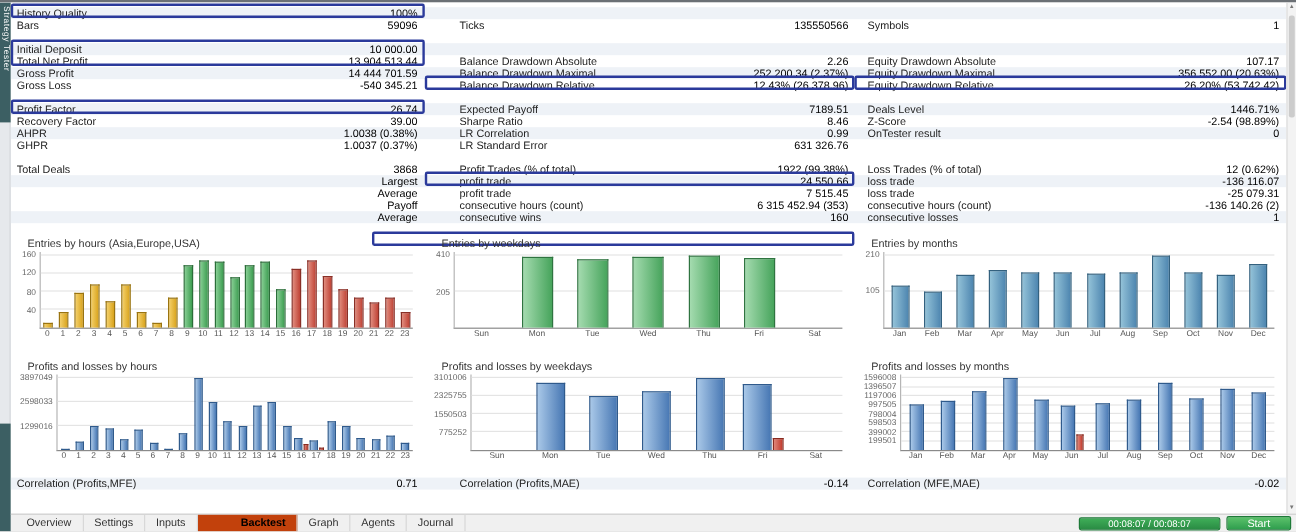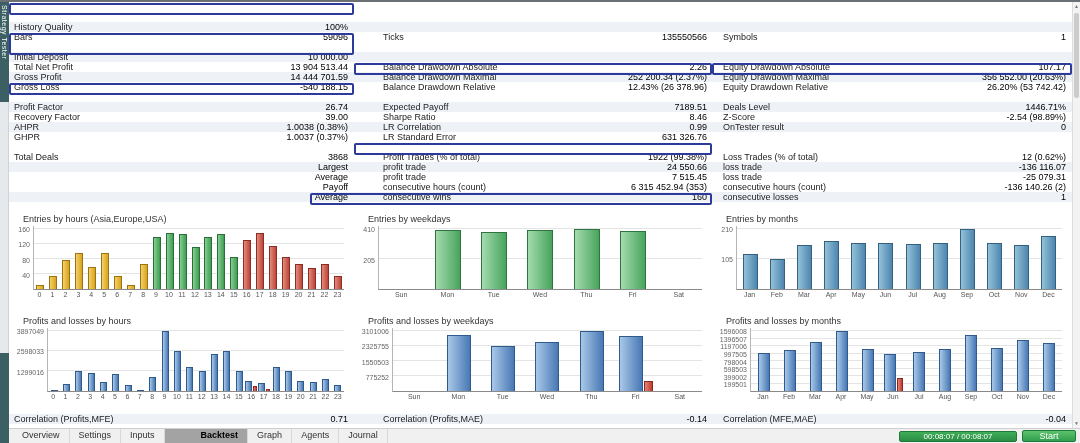--- a/index.html
+++ b/index.html
@@ -8,21 +8,21 @@
          font-family:"Liberation Sans",sans-serif; font-size:9px; color:#1a1a1a;
          overflow:hidden; border-top:2px solid #6b7075; }
   
   .vstrip { position:absolute; left:0; top:0; bottom:0; width:9px; background:#e6e9ec; border-right:1px solid #cfd3d7; }
   .vseg { position:absolute; left:0; width:9px; background:#3c5f63; }
   .vseg.top { top:0; height:100px; }
   .vseg.bottom { bottom:0; height:90px; }
   .vtext { position:absolute; top:3px; left:1px; writing-mode:vertical-rl; font-size:7px; color:#fff; letter-spacing:.5px; white-space:nowrap; }
   
   .content { position:absolute; left:9px; right:8px; top:0; bottom:15px; background:#fff; overflow:hidden; }
-  #stats { position:relative; padding-top:20px; }
+  #stats { position:relative; padding-top:4px; }
   .srow { display:grid; grid-template-columns:345px 358px 1fr; height:10px; line-height:10px; }
   .srow.shade { background:#eef2f7; }
   .scell { display:flex; justify-content:space-between; overflow:hidden; }
   .scell .lbl { color:#222; white-space:nowrap; }
   .scell .val { color:#000; white-space:nowrap; }
   .c0 { padding-left:5px;  padding-right:6px; }
   .c1 { padding-left:29px; padding-right:5px; }
   .c2 { padding-left:11px; padding-right:6px; }
   .hbox { position:absolute; border:2px solid #2b3a9b; border-radius:2px; pointer-events:none; }
   
@@ -43,21 +43,21 @@
   
   .vscroll { position:absolute; right:0; top:0; bottom:15px; width:8px; background:#f3f3f3; border-left:1px solid #ddd; }
   .varrow { height:9px; text-align:center; font-size:5px; color:#777; line-height:9px; cursor:default; }
   .varrow.down { position:absolute; bottom:0; width:100%; }
   .vthumb { position:absolute; top:11px; left:1px; width:5px; height:85px; background:#cccccc; border-radius:2px; }
   
   .tabsbar { position:absolute; left:9px; right:0; bottom:0; height:15px; background:#f0f0f0; border-top:1px solid #cfcfcf;
              display:flex; align-items:center; }
   .tabs { display:flex; height:100%; padding-left:4px; }
   .tab { padding:0 9px; line-height:13px; font-size:9px; color:#333; border-right:1px solid #d8d8d8; cursor:default; }
-  .tab.active { font-weight:bold; background:#a3a3a3; color:#000;padding-left:36px; }
+  .tab.active { font-weight:bold; background:#c2410c; color:#000;padding-left:36px; }
   .status-right { margin-left:auto; display:flex; align-items:center; gap:5px; padding-right:4px; }
   .progress { width:118px; height:11px; background:linear-gradient(180deg,#3fae58,#2a8c44); border:1px solid #1e7a38;
               border-radius:2px; color:#fff; font-size:8px; line-height:9px; text-align:center; white-space:nowrap; }
   .start-btn { width:54px; height:12px; background:linear-gradient(180deg,#5cc26b,#2f9e4e); border:1px solid #1e7a38;
                border-radius:2px; color:#fff; font-size:9px; line-height:9px; font-family:"Liberation Sans",sans-serif; cursor:pointer; }
 </style>
 </head>
 <body>
 
 <div class="app">
@@ -138,21 +138,21 @@
             <span class="val">252 200.34 (2.37%)</span>
           </div>
           <div class="scell c2">
             <span class="lbl">Equity Drawdown Maximal</span>
             <span class="val">356 552.00 (20.63%)</span>
           </div>
         </div>
         <div class="srow">
           <div class="scell c0">
             <span class="lbl">Gross Loss</span>
-            <span class="val">-540 188.15</span>
+            <span class="val">-540 345.21</span>
           </div>
           <div class="scell c1">
             <span class="lbl">Balance Drawdown Relative</span>
             <span class="val">12.43% (26 378.96)</span>
           </div>
           <div class="scell c2">
             <span class="lbl">Equity Drawdown Relative</span>
             <span class="val">26.20% (53 742.42)</span>
           </div>
         </div>
@@ -751,21 +751,21 @@
           <div class="scell c0">
             <span class="lbl">Correlation (Profits,MFE)</span>
             <span class="val">0.71</span>
           </div>
           <div class="scell c1">
             <span class="lbl">Correlation (Profits,MAE)</span>
             <span class="val">-0.14</span>
           </div>
           <div class="scell c2">
             <span class="lbl">Correlation (MFE,MAE)</span>
-            <span class="val">-0.04</span>
+            <span class="val">-0.02</span>
           </div>
         </div>
       </div>
   </div>
 
   <div class="vscroll">
     <div class="varrow">▲</div>
     <div class="vthumb"></div>
     <div class="varrow down">▼</div>
   </div>

